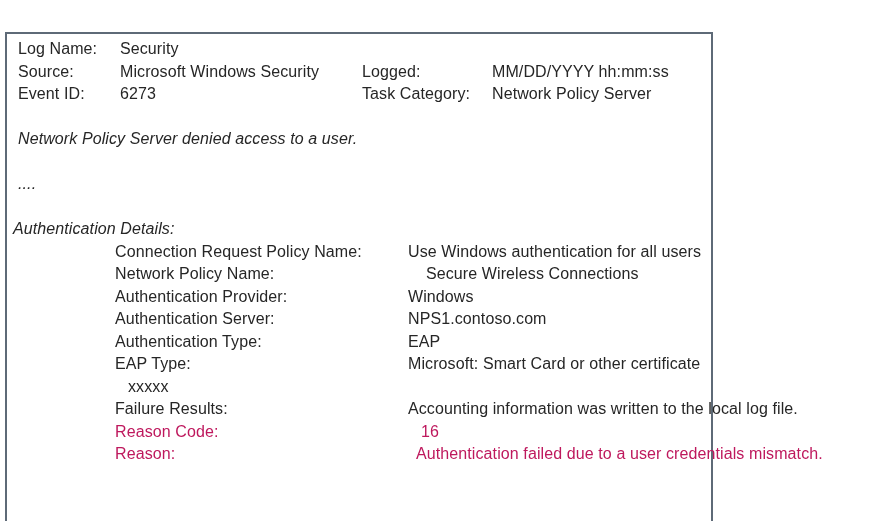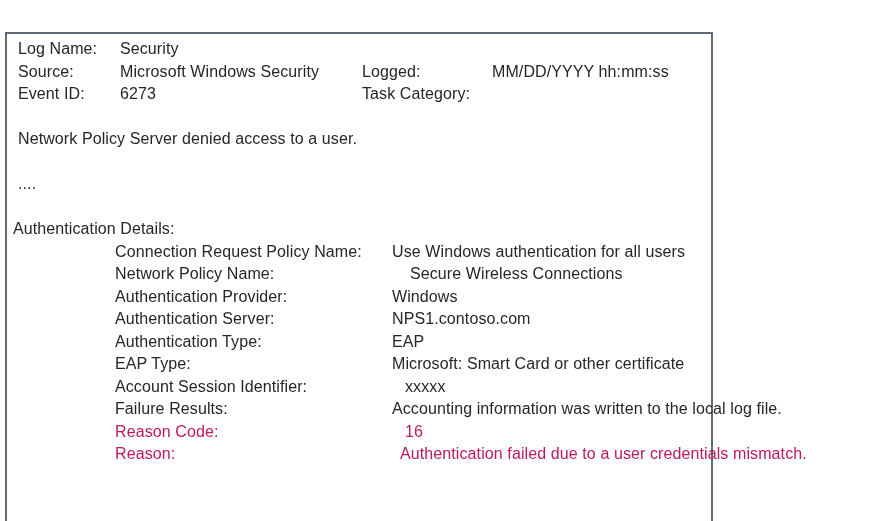--- a/index.html
+++ b/index.html
@@ -20,37 +20,38 @@
     box-sizing: border-box;
     background: #ffffff;
     padding: 4px 8px 0 11px;
     font-family: "Liberation Sans", sans-serif;
     font-size: 16px;
     letter-spacing: 0.1px;
     line-height: 22.5px;
     color: #262626;
     margin-top: 27px;
   }
-  .line { height: 22.5px; white-space: nowrap; }
+  .line { height: 22.5px; white-space: nowrap; font-style: italic; }
   .blank { height: 22.5px; }
 
   
   .hrow {
     display: grid;
     grid-template-columns: 102px 242px 130px 1fr;
     height: 22.5px;
   }
   .hrow > div { white-space: nowrap; }
 
   
   .drow {
     display: grid;
     grid-template-columns: 277px 1fr;
     padding-left: 97px;
     height: 22.5px;
+    gap: 16px;
   }
   .drow > div { white-space: nowrap; }
   .details .drow:nth-child(2) .val { padding-left: 18px; }
   .details .drow:nth-child(7) .val { padding-left: 13px; }
   .details .drow:nth-child(9) .val { padding-left: 13px; }
   .details .drow:nth-child(10) .val { padding-left: 8px; }
 
   .red { color: #be185d; }
   .auth-heading { margin-left: -5px; }
   .footer-note { margin-left: -10px; }
@@ -70,20 +71,21 @@
     <div class="hrow">
       <div>Source:</div>
       <div>Microsoft Windows Security</div>
       <div>Logged:</div>
       <div>MM/DD/YYYY hh:mm:ss</div>
     </div>
     <div class="hrow">
       <div>Event ID:</div>
       <div>6273</div>
       <div>Task Category:</div>
+      <div>Network Policy Server</div>
     </div>
   </div>
 
   <div class="blank"></div>
 
   <div class="line">Network Policy Server denied access to a user.</div>
 
   <div class="blank"></div>
 
   <div class="line">....</div>
@@ -111,21 +113,20 @@
     </div>
     <div class="drow">
       <div class="lbl">Authentication Type:</div>
       <div class="val">EAP</div>
     </div>
     <div class="drow">
       <div class="lbl">EAP Type:</div>
       <div class="val">Microsoft: Smart Card or other certificate</div>
     </div>
     <div class="drow">
-      <div class="lbl">Account Session Identifier:</div>
       <div class="val">xxxxx</div>
     </div>
     <div class="drow">
       <div class="lbl">Failure Results:</div>
       <div class="val">Accounting information was written to the local log file.</div>
     </div>
     <div class="drow red">
       <div class="lbl">Reason Code:</div>
       <div class="val">16</div>
     </div>

